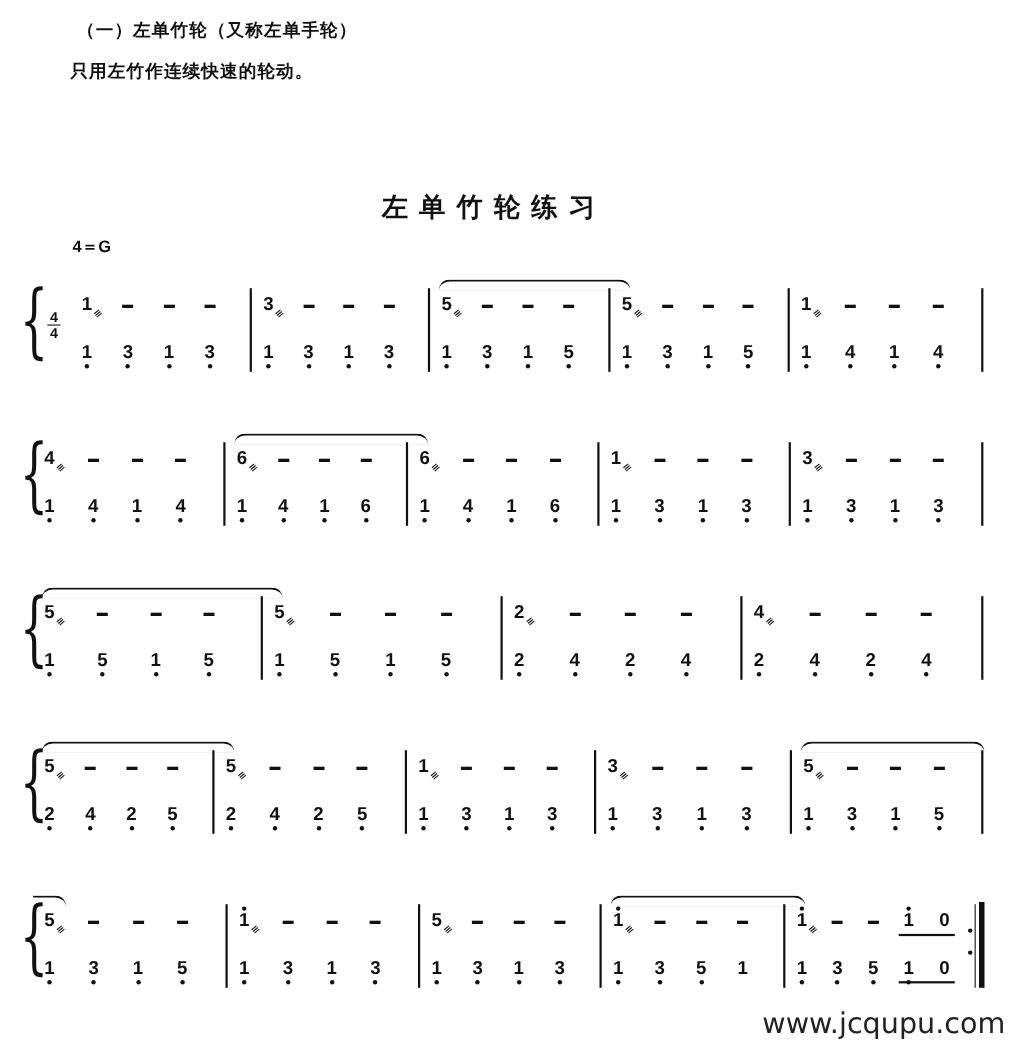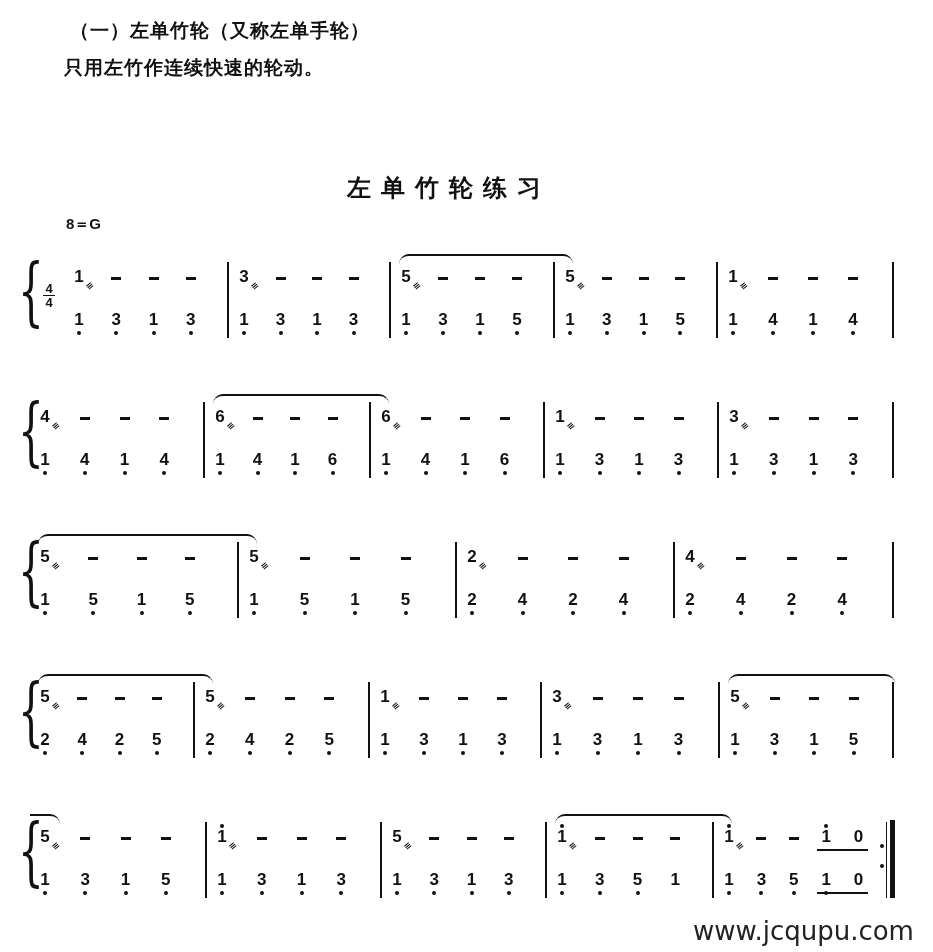--- a/index.html
+++ b/index.html
@@ -1,19 +1,19 @@
 <!DOCTYPE html>
 <html><head>
 <meta charset="utf-8">
 <style>
   html, body { margin:0; padding:0; background:#ffffff; }
   body { width:933px; height:952px; position:relative; overflow:hidden;
          font-family:"DejaVu Sans", sans-serif; color:#111; }
   .abs { position:absolute; }
-  .heading { font-size:19px; font-weight:bold; letter-spacing:1px; white-space:nowrap; }
+  .heading { font-size:16px; font-weight:bold; letter-spacing:1px; white-space:nowrap; }
   .title { font-family:"DejaVu Serif", serif; font-size:24px; font-weight:bold; letter-spacing:10px; white-space:nowrap; }
   .key { font-family:"Liberation Sans", sans-serif; font-size:15px; font-weight:bold; }
   .note { position:absolute; font-family:"Liberation Sans", sans-serif; font-weight:bold; font-size:17px;
           width:14px; text-align:center; line-height:18px; }
   .dash { position:absolute; width:10px; height:3px; background:#111; }
   .dot-below { position:absolute; width:4px; height:4px; border-radius:50%; background:#111; }
   .dot-above { position:absolute; width:4px; height:4px; border-radius:50%; background:#111; }
   .trem { position:absolute; font-size:9px; font-weight:bold; transform:rotate(-40deg); line-height:8px; letter-spacing:-1px; }
   .bar { position:absolute; width:2px; background:#111; }
   .brace { position:absolute; font-family:"DejaVu Serif", serif; font-size:74px; line-height:74px; font-weight:normal; transform:scaleX(0.55); transform-origin:left top; }
@@ -25,21 +25,21 @@
   .repeat-dot { position:absolute; width:4px; height:4px; border-radius:50%; background:#111; }
   .watermark { font-family:"DejaVu Sans", sans-serif; font-size:26px; color:#222; white-space:nowrap; }
 </style>
 </head>
 <body>
 
 <div class="abs heading" style="left:70px; top:18px;">（一）左单竹轮（又称左单手轮）</div>
 <div class="abs heading" style="left:64px; top:55px; font-weight:bold;">只用左竹作连续快速的轮动。</div>
 
 <div class="abs title" style="left:347px; top:172px;">左单竹轮练习</div>
-<div class="abs key" style="left:66px; top:215px;">8＝G</div>
+<div class="abs key" style="left:66px; top:215px;">4＝G</div>
 
 <div id="score">
     <div class="brace" style="left: 18px; top: 254px;">{</div>
     <div class="ts" style="left: 42px; top: 282px;"><span>4</span><span class="bar-h"></span><span>4</span></div>
     <div class="bar" style="left: 227px; top: 262px; height: 76px;"></div>
     <div class="bar" style="left: 389px; top: 262px; height: 76px;"></div>
     <div class="bar" style="left: 553px; top: 262px; height: 76px;"></div>
     <div class="bar" style="left: 716px; top: 262px; height: 76px;"></div>
     <div class="bar" style="left: 892px; top: 262px; height: 76px;"></div>
     <div class="note" style="left: 72px; top: 268px;">1</div>

